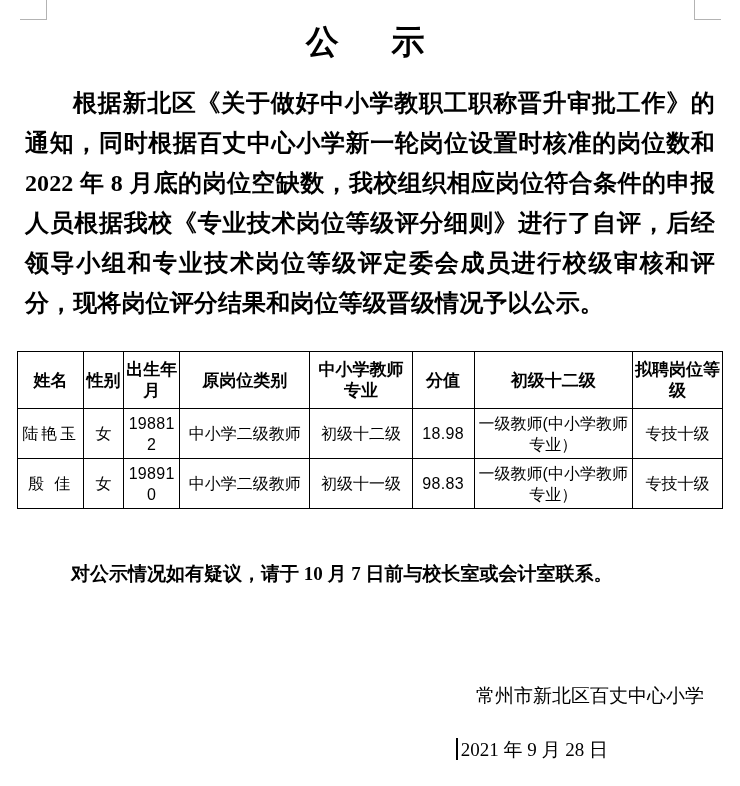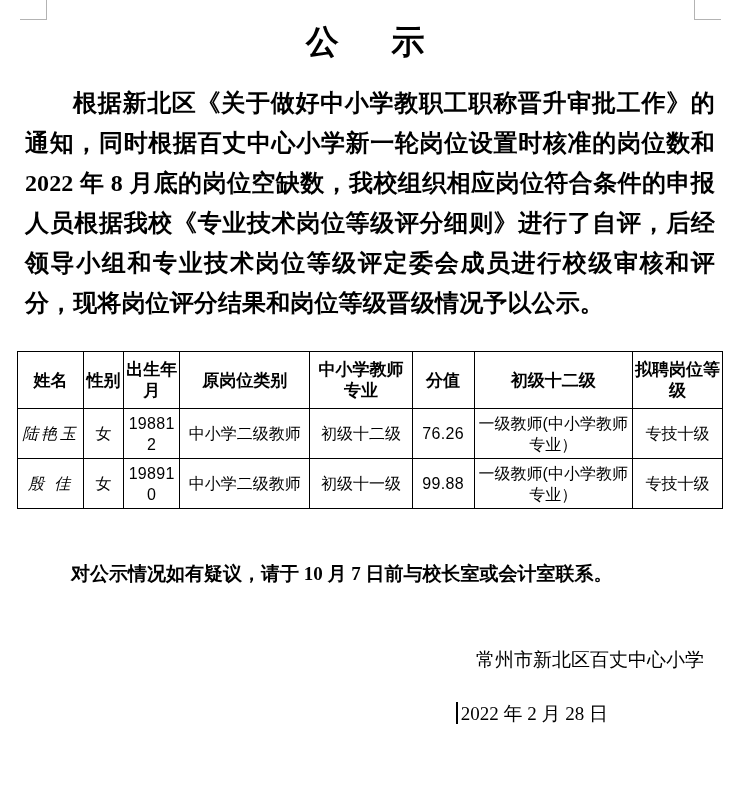--- a/index.html
+++ b/index.html
@@ -115,21 +115,21 @@
   .col-oldcat  { width: 130px; }
   .col-oldlvl  { width: 102px; }
   .col-score   { width: 62px;  }
   .col-newcat  { width: 158px; }
   .col-newlvl  { width: 90px;  }
 
   td.num-cell {
     font-family: "Liberation Sans", "DejaVu Sans", sans-serif;
     letter-spacing: 0.02em;
   }
-  td.name-cell { letter-spacing: 0.18em; font-style: italic; }
+  td.name-cell { letter-spacing: 0.18em; }
 
   
   .notice-line {
     margin: 0;
     padding-top: 48px;
     padding-left: 55px;
     font-size: 19px;
     font-weight: 700;
     line-height: 34px;
   }
@@ -138,20 +138,21 @@
   .sign-block {
     padding-top: 52px;
     padding-right: 18px;
     text-align: right;
     font-size: 19px;
     line-height: 34px;
   }
   .sign-org {
     display: block;
     padding-right: 2px;
+    margin-top: 36px;
   }
   .sign-date-row {
     display: block;
     padding-top: 20px;
     padding-right: 98px;
     position: relative;
     white-space: nowrap;
   }
   .caret {
     display: inline-block;
@@ -200,41 +201,41 @@
             <th>拟聘岗位等级</th>
           </tr>
         </thead>
         <tbody>
           <tr>
             <td class="name-cell">陆艳玉</td>
             <td>女</td>
             <td class="num-cell">198812</td>
             <td>中小学二级教师</td>
             <td>初级十二级</td>
-            <td class="num-cell">76.26</td>
+            <td class="num-cell">18.98</td>
             <td>一级教师(中小学教师专业）</td>
             <td>专技十级</td>
           </tr>
           <tr>
             <td class="name-cell">殷 佳</td>
             <td>女</td>
             <td class="num-cell">198910</td>
             <td>中小学二级教师</td>
             <td>初级十一级</td>
-            <td class="num-cell">99.88</td>
+            <td class="num-cell">98.83</td>
             <td>一级教师(中小学教师专业）</td>
             <td>专技十级</td>
           </tr>
         </tbody>
       </table>
     </div>
 
     <p class="notice-line">对公示情况如有疑议，请于 10 月 7 日前与校长室或会计室联系。</p>
 
     <div class="sign-block">
       <span class="sign-org">常州市新北区百丈中心小学</span>
       <span class="sign-date-row">
-        <span class="caret"></span><span>2022 年 2 月 28 日</span>
+        <span class="caret"></span><span>2021 年 9 月 28 日</span>
       </span>
     </div>
 
   </div>
 </div>
 
 </body></html>

